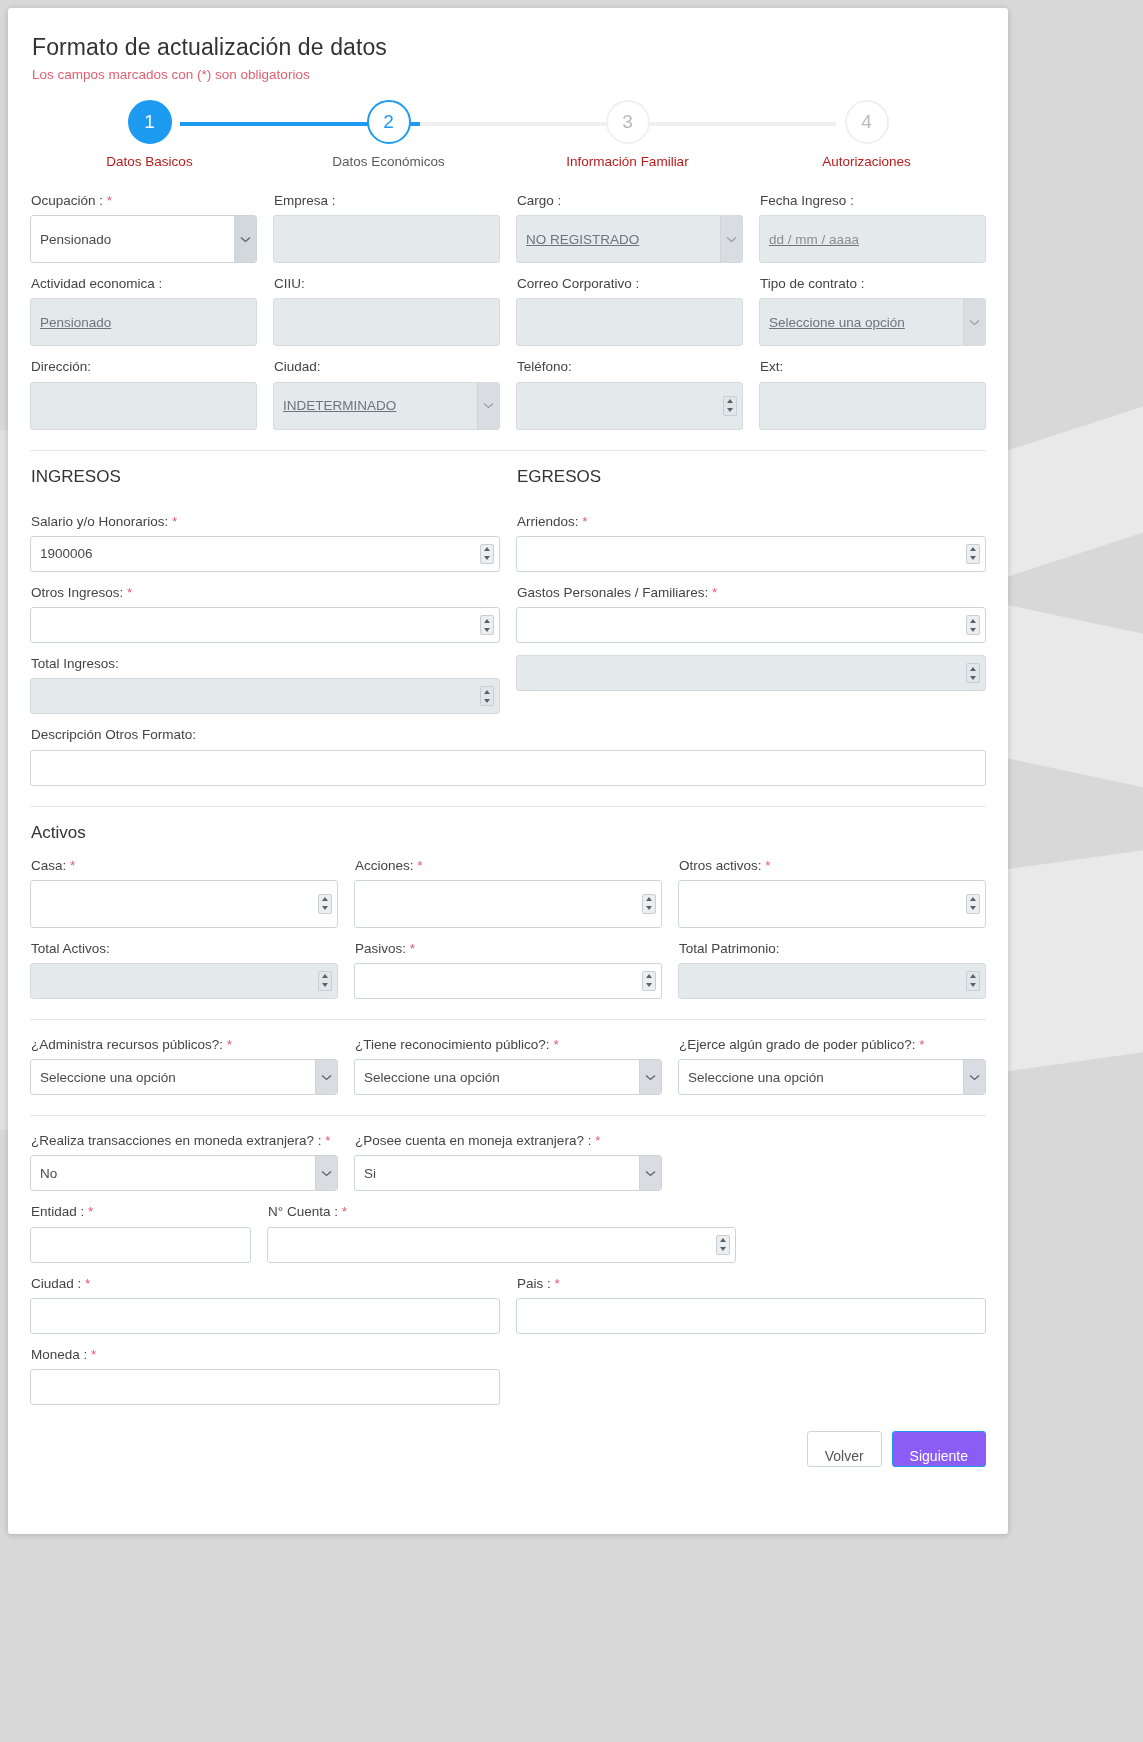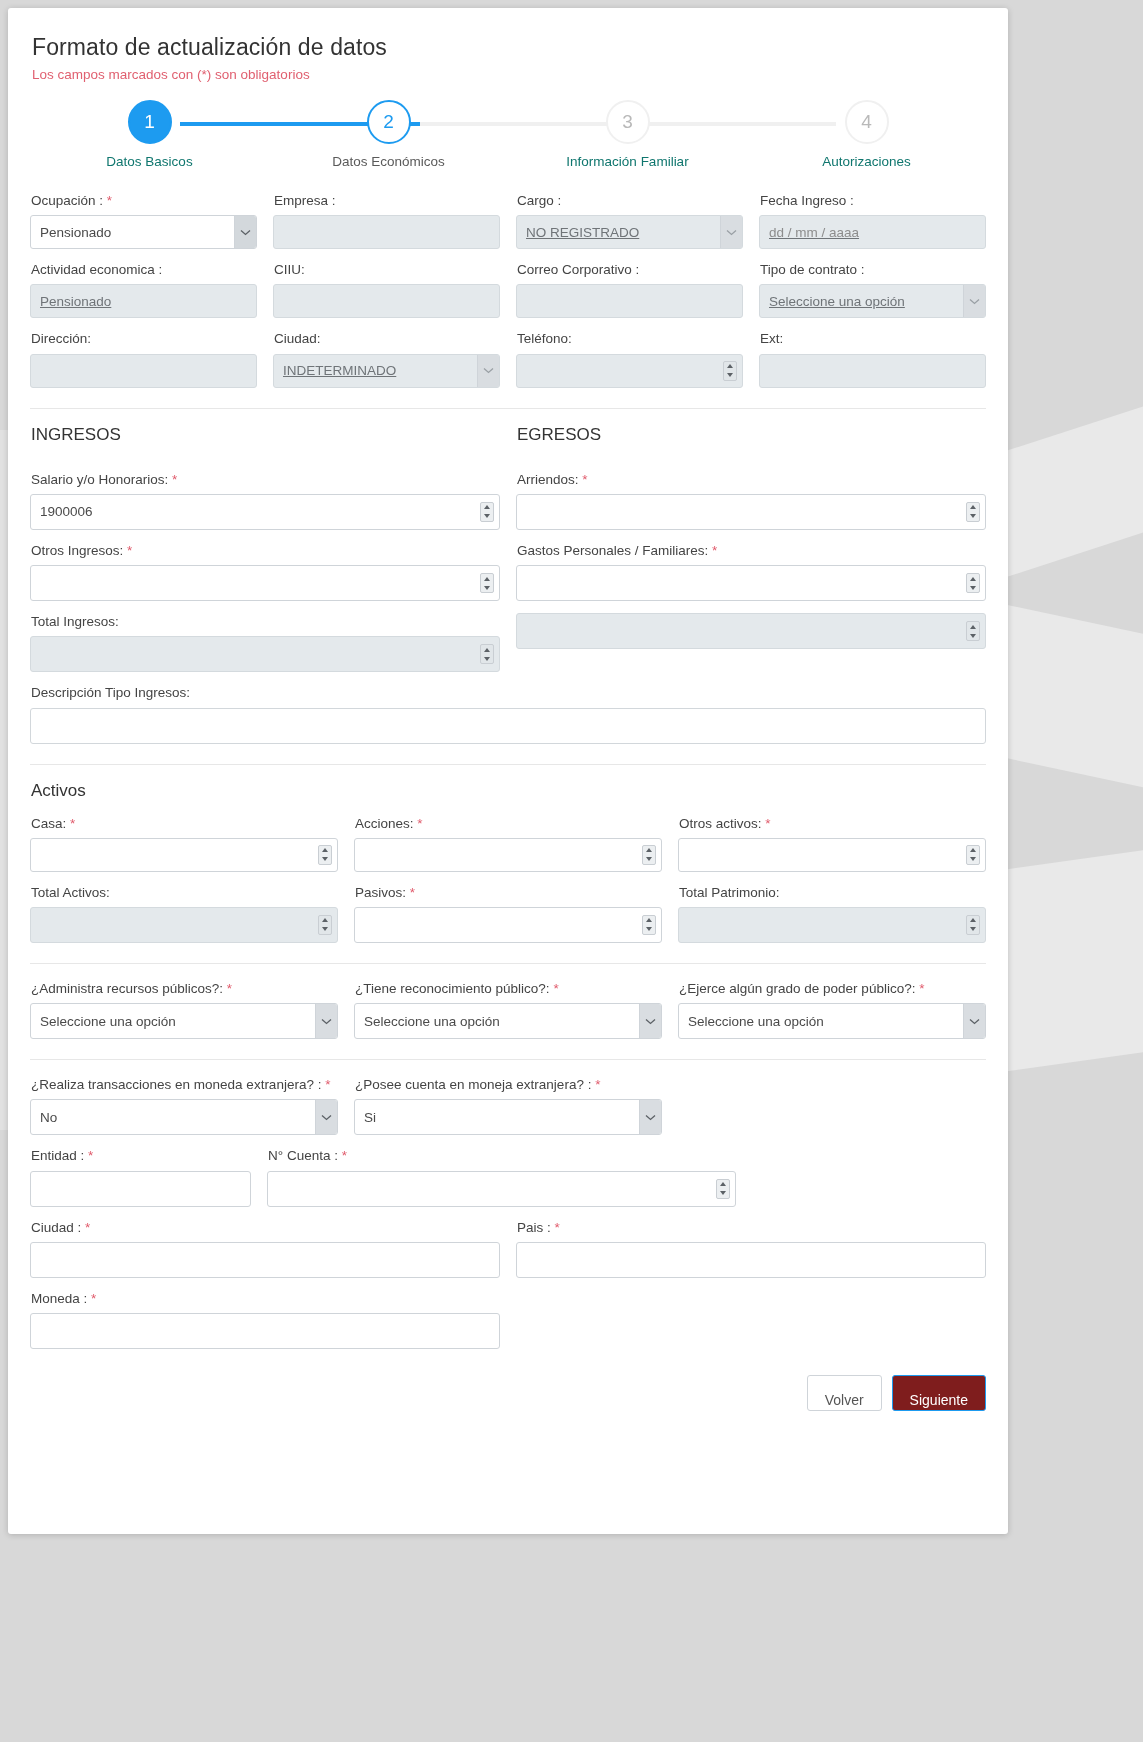--- a/index.html
+++ b/index.html
@@ -48,34 +48,34 @@
   .step { flex:1; text-align:center; position:relative; }
   .bubble {
     width:44px; height:44px; border-radius:50%;
     margin:6px auto 0 auto;
     display:flex; align-items:center; justify-content:center;
     font-size:19px; background:#fff; position:relative; z-index:2;
     border:2px solid #f0f0f0; color:#b9b9b9;
   }
   .bubble.done { background:#1d9bf0; border-color:#1d9bf0; color:#fff; }
   .bubble.active { background:#fff; border:2px solid #1d9bf0; color:#1d9bf0; }
-  .step-label { margin-top:10px; font-size:13.5px; color:#0f766e; }
+  .step-label { margin-top:10px; font-size:13.5px; color:#b91c1c; }
   .step.current .step-label { color:#5a5a5a; }
 
   
   .row { display:flex; gap:16px; margin-bottom:12px; }
   .col { flex:1; min-width:0; }
   label.lbl {
     display:block; font-size:13.5px; color:#444;
     margin:0 0 5px 1px; line-height:1.35;
   }
   .ast { color:#e05a6b; }
 
   .ctl {
-    width:100%; height:34px;
+    width:100%; height:48px;
     border:1px solid #cfd4d9; border-radius:3px;
     background:#fff; color:#4a4a4a;
     font-size:13.5px; font-family:inherit;
     padding:0 9px; outline:none;
   }
   .ctl::placeholder { color:#8d8d8d; }
   .ctl.disabled { background:#e4e9ec; border-color:#d4dade; color:#6f7478;text-decoration:underline; }
   .ctl.tall { height:36px; }
 
   
@@ -110,21 +110,21 @@
   .sec-head { font-size:17px; color:#333; font-weight:400; margin:0 0 14px 1px; }
 
   .big-input { width:100%; height:36px; border:1px solid #d2d7db; border-radius:3px; background:#fff; padding:0 9px; font-size:13.5px; font-family:inherit; outline:none; }
 
   .actions { display:flex; justify-content:flex-end; gap:10px; margin:26px 0 22px 0; }
   .btn {
     height:36px; padding:16px 17px; border-radius:3px;
     font-size:14px; font-family:inherit; cursor:pointer;
     border:1px solid #cfd4d9; background:#fff; color:#555;
   }
-  .btn.primary { background:#7f1d1d; border-color:#1d9bf0; color:#fff; }
+  .btn.primary { background:#8b5cf6; border-color:#1d9bf0; color:#fff; }
 </style>
 </head>
 <body>
 
 <div class="bg-shape bg-s1"></div>
 <div class="bg-shape bg-s2"></div>
 <div class="bg-shape bg-s3"></div>
 <div class="bg-shape bg-s4"></div>
 
 <div class="card">
@@ -320,21 +320,21 @@
         <span class="spin">
             <i class="up"></i>
             <i class="dn"></i>
           </span>
       </div>
     </div>
   </div>
 
   <div class="row">
     <div class="col" style="flex:1 1 100%;">
-      <label class="lbl">Descripción Tipo Ingresos:</label>
+      <label class="lbl">Descripción Otros Formato:</label>
       <input class="big-input" value="" style="">
     </div>
   </div>
 
   <hr class="sep">
 
   <div class="sec-head">Activos</div>
 
   <div class="row">
     <div class="col">

